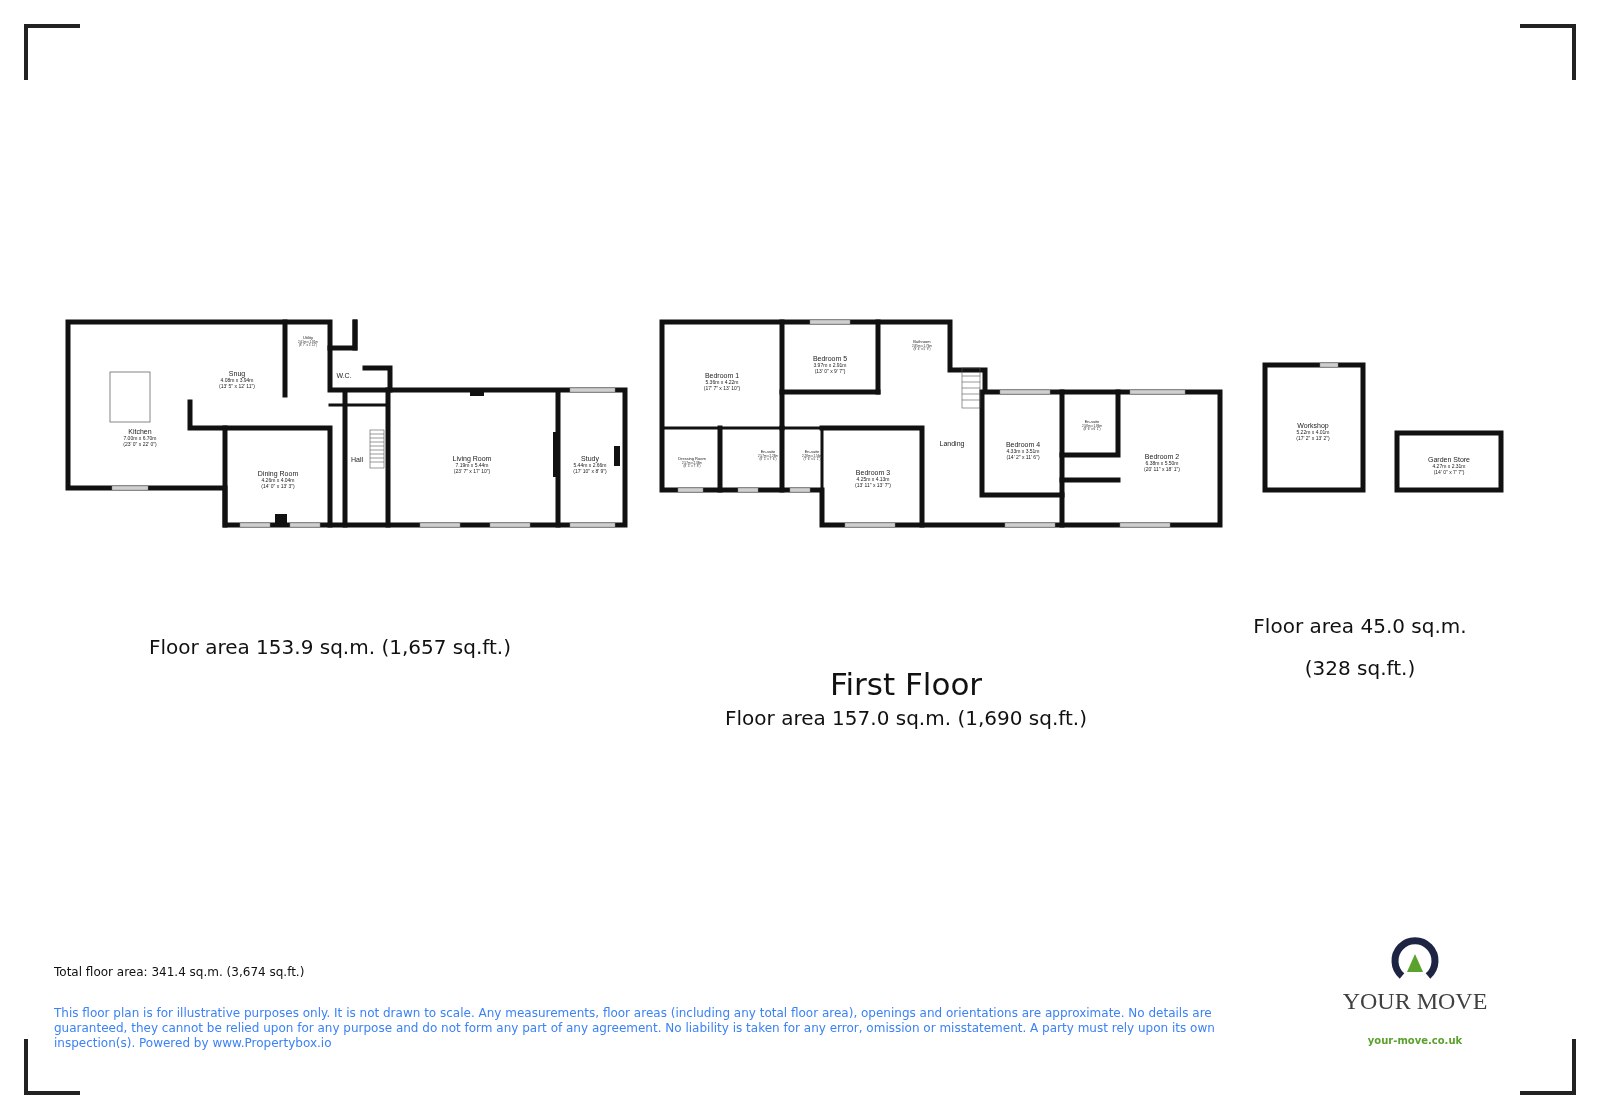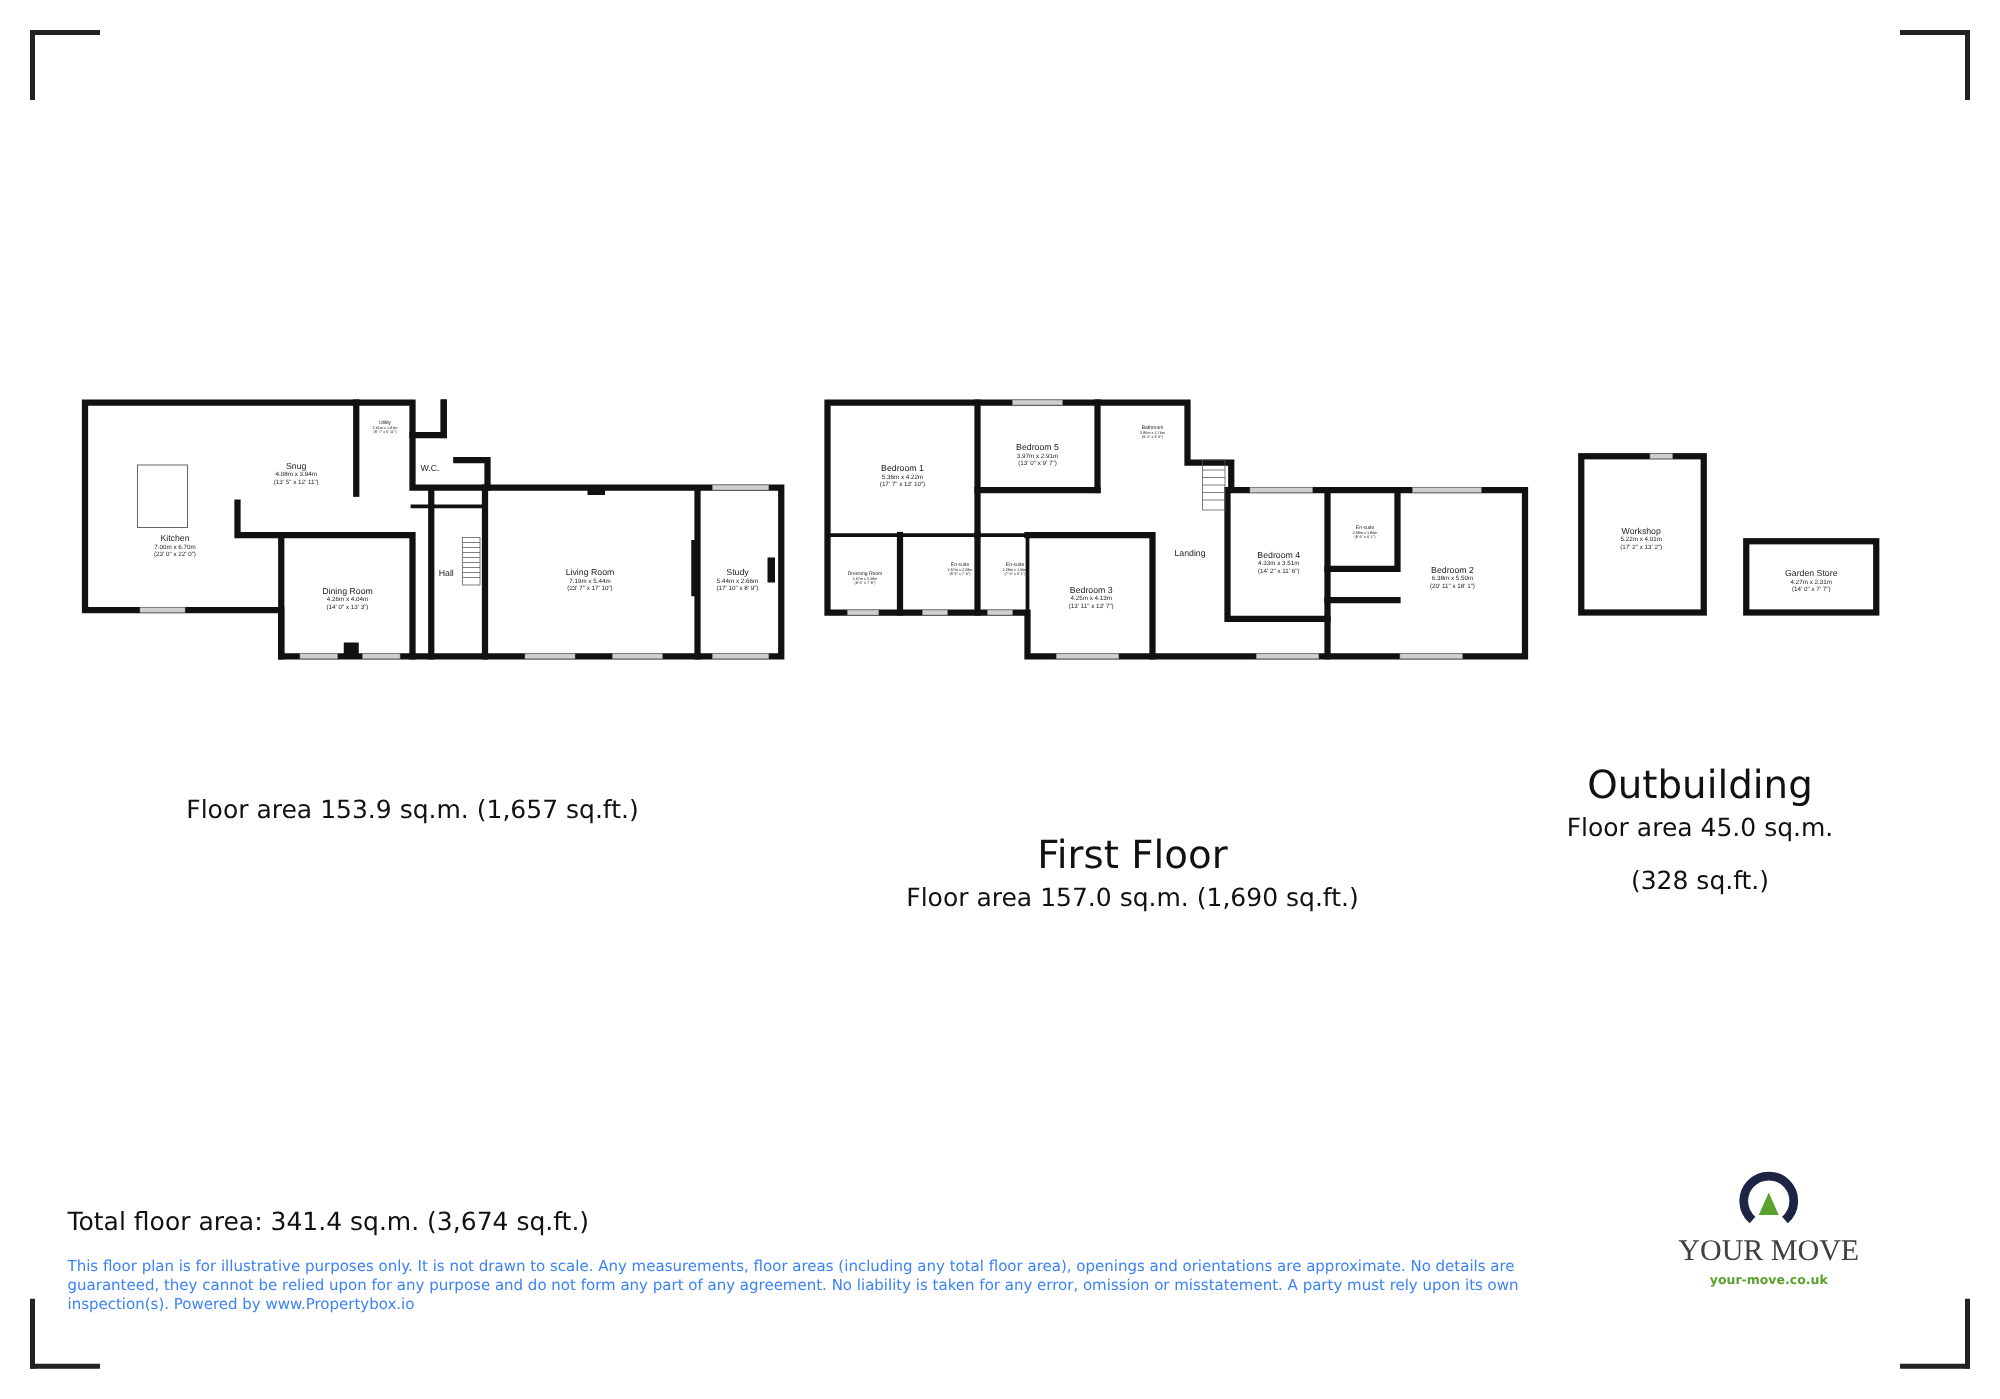--- a/index.html
+++ b/index.html
@@ -11,25 +11,25 @@
   .c-br{right:24px;bottom:24px;border-right-width:4px;border-bottom-width:4px;}
   svg.plan{position:absolute;left:0;top:0;}
   .room-label{position:absolute;text-align:center;font-family:"Liberation Sans",sans-serif;color:#222;line-height:1.15;transform:translateX(-50%);white-space:nowrap;}
   .room-label .nm{font-size:7px;display:block;}
   .room-label .dm{font-size:5px;display:block;}
   .room-label.sm .nm{font-size:4px;}
   .room-label.sm .dm{font-size:3px;}
   .floor-title{position:absolute;text-align:center;transform:translateX(-50%);white-space:nowrap;}
   .floor-title .t{font-size:31px;display:block;}
   .floor-title .a{font-size:20px;display:block;margin-top:4px;}
-  .total{position:absolute;left:54px;top:965px;font-size:20px;}
+  .total{position:absolute;left:54px;top:965px;font-size:12px;}
   .disclaimer{position:absolute;left:54px;top:1006px;width:1215px;font-size:12px;line-height:15px;color:#3b82f6;}
   .logo{position:absolute;left:1340px;top:932px;width:150px;text-align:center;}
   .logo .brand{font-family:"Liberation Serif",serif;font-size:24px;color:#404040;letter-spacing:0;display:block;margin-top:4px;}
-  .logo .url{font-size:10px;color:#5aa12d;display:block;margin-top:4px;font-weight:bold;}
+  .logo .url{font-size:10px;color:#5aa12d;display:block;margin-top:20px;font-weight:bold;}
 </style>
 </head>
 <body>
 
 <div class="corner c-tl"></div>
 <div class="corner c-tr"></div>
 <div class="corner c-bl"></div>
 <div class="corner c-br"></div>
 
 <svg class="plan" width="1600" height="1119">
@@ -210,21 +210,20 @@
 </div>
 
 <div class="floor-title" style="left:330px;top:631px;">
   <span class="a">Floor area 153.9 sq.m. (1,657 sq.ft.)</span>
 </div>
 <div class="floor-title" style="left:906px;top:666px;">
   <span class="t">First Floor</span>
   <span class="a">Floor area 157.0 sq.m. (1,690 sq.ft.)</span>
 </div>
 <div class="floor-title" style="left:1360px;top:610px;">
-  <span class="t">Outbuilding</span>
   <span class="a">Floor area 45.0 sq.m.</span>
   <span class="a" style="margin-top:18px;">(328 sq.ft.)</span>
 </div>
 
 <div class="total">Total floor area: 341.4 sq.m. (3,674 sq.ft.)</div>
 <div class="disclaimer">This floor plan is for illustrative purposes only. It is not drawn to scale. Any measurements, floor areas (including any total floor area), openings and orientations are approximate. No details are guaranteed, they cannot be relied upon for any purpose and do not form any part of any agreement. No liability is taken for any error, omission or misstatement. A party must rely upon its own inspection(s). Powered by www.Propertybox.io</div>
 
 <div class="logo">
   <svg width="50" height="48" viewBox="0 0 50 48">
     <path d="M12,44 A20,20 0 1 1 38,44" fill="none" stroke="#1e2444" stroke-width="7"></path>

